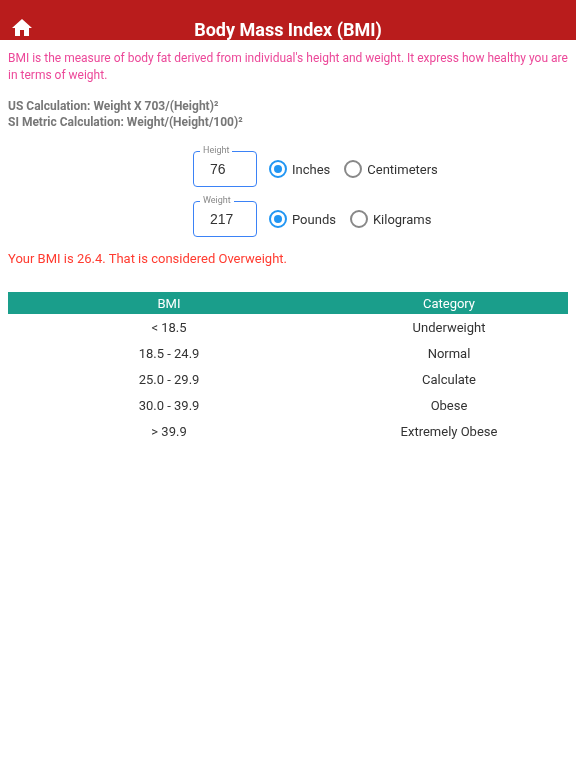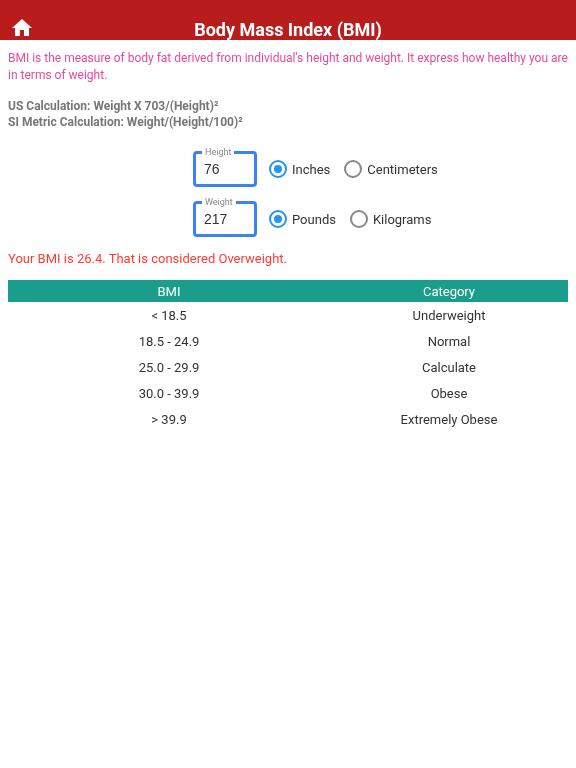--- a/index.html
+++ b/index.html
@@ -53,27 +53,27 @@
     .input-row {
       display: flex;
       align-items: center;
       justify-content: flex-start;
       gap: 12px;
       margin-bottom: 14px;
       padding-left: 185px;
     }
     .field-wrap {
       position: relative;
-      border: 3px solid #3b82f6;
+      border: 1px solid #3b82f6;
       border-radius: 4px;
       width: 64px;
       height: 36px;
       display: flex;
       align-items: center;
-      padding: 0 8px;
+      padding: 0 16px;
     }
     .field-label {
       position: absolute;
       top: -7px;
       left: 6px;
       background: #fff;
       color: #888;
       font-size: 9px;
       padding: 0 3px;
     }
@@ -114,21 +114,21 @@
       background: #2196f3;
       border-radius: 50%;
     }
     .radio-label {
       font-size: 13px;
       color: #333;
     }
     .result-text {
       color: #ff3b30;
       font-size: 13px;
-      margin: 6px 0 14px 0;
+      margin: 6px 0 26px 0;
     }
     .calc-btn {
       display: block;
       margin: 0 auto 16px auto;
       background: #2196f3;
       color: #fff;
       border: none;
       border-radius: 18px;
       padding: 9px 22px;
       font-size: 14px;

